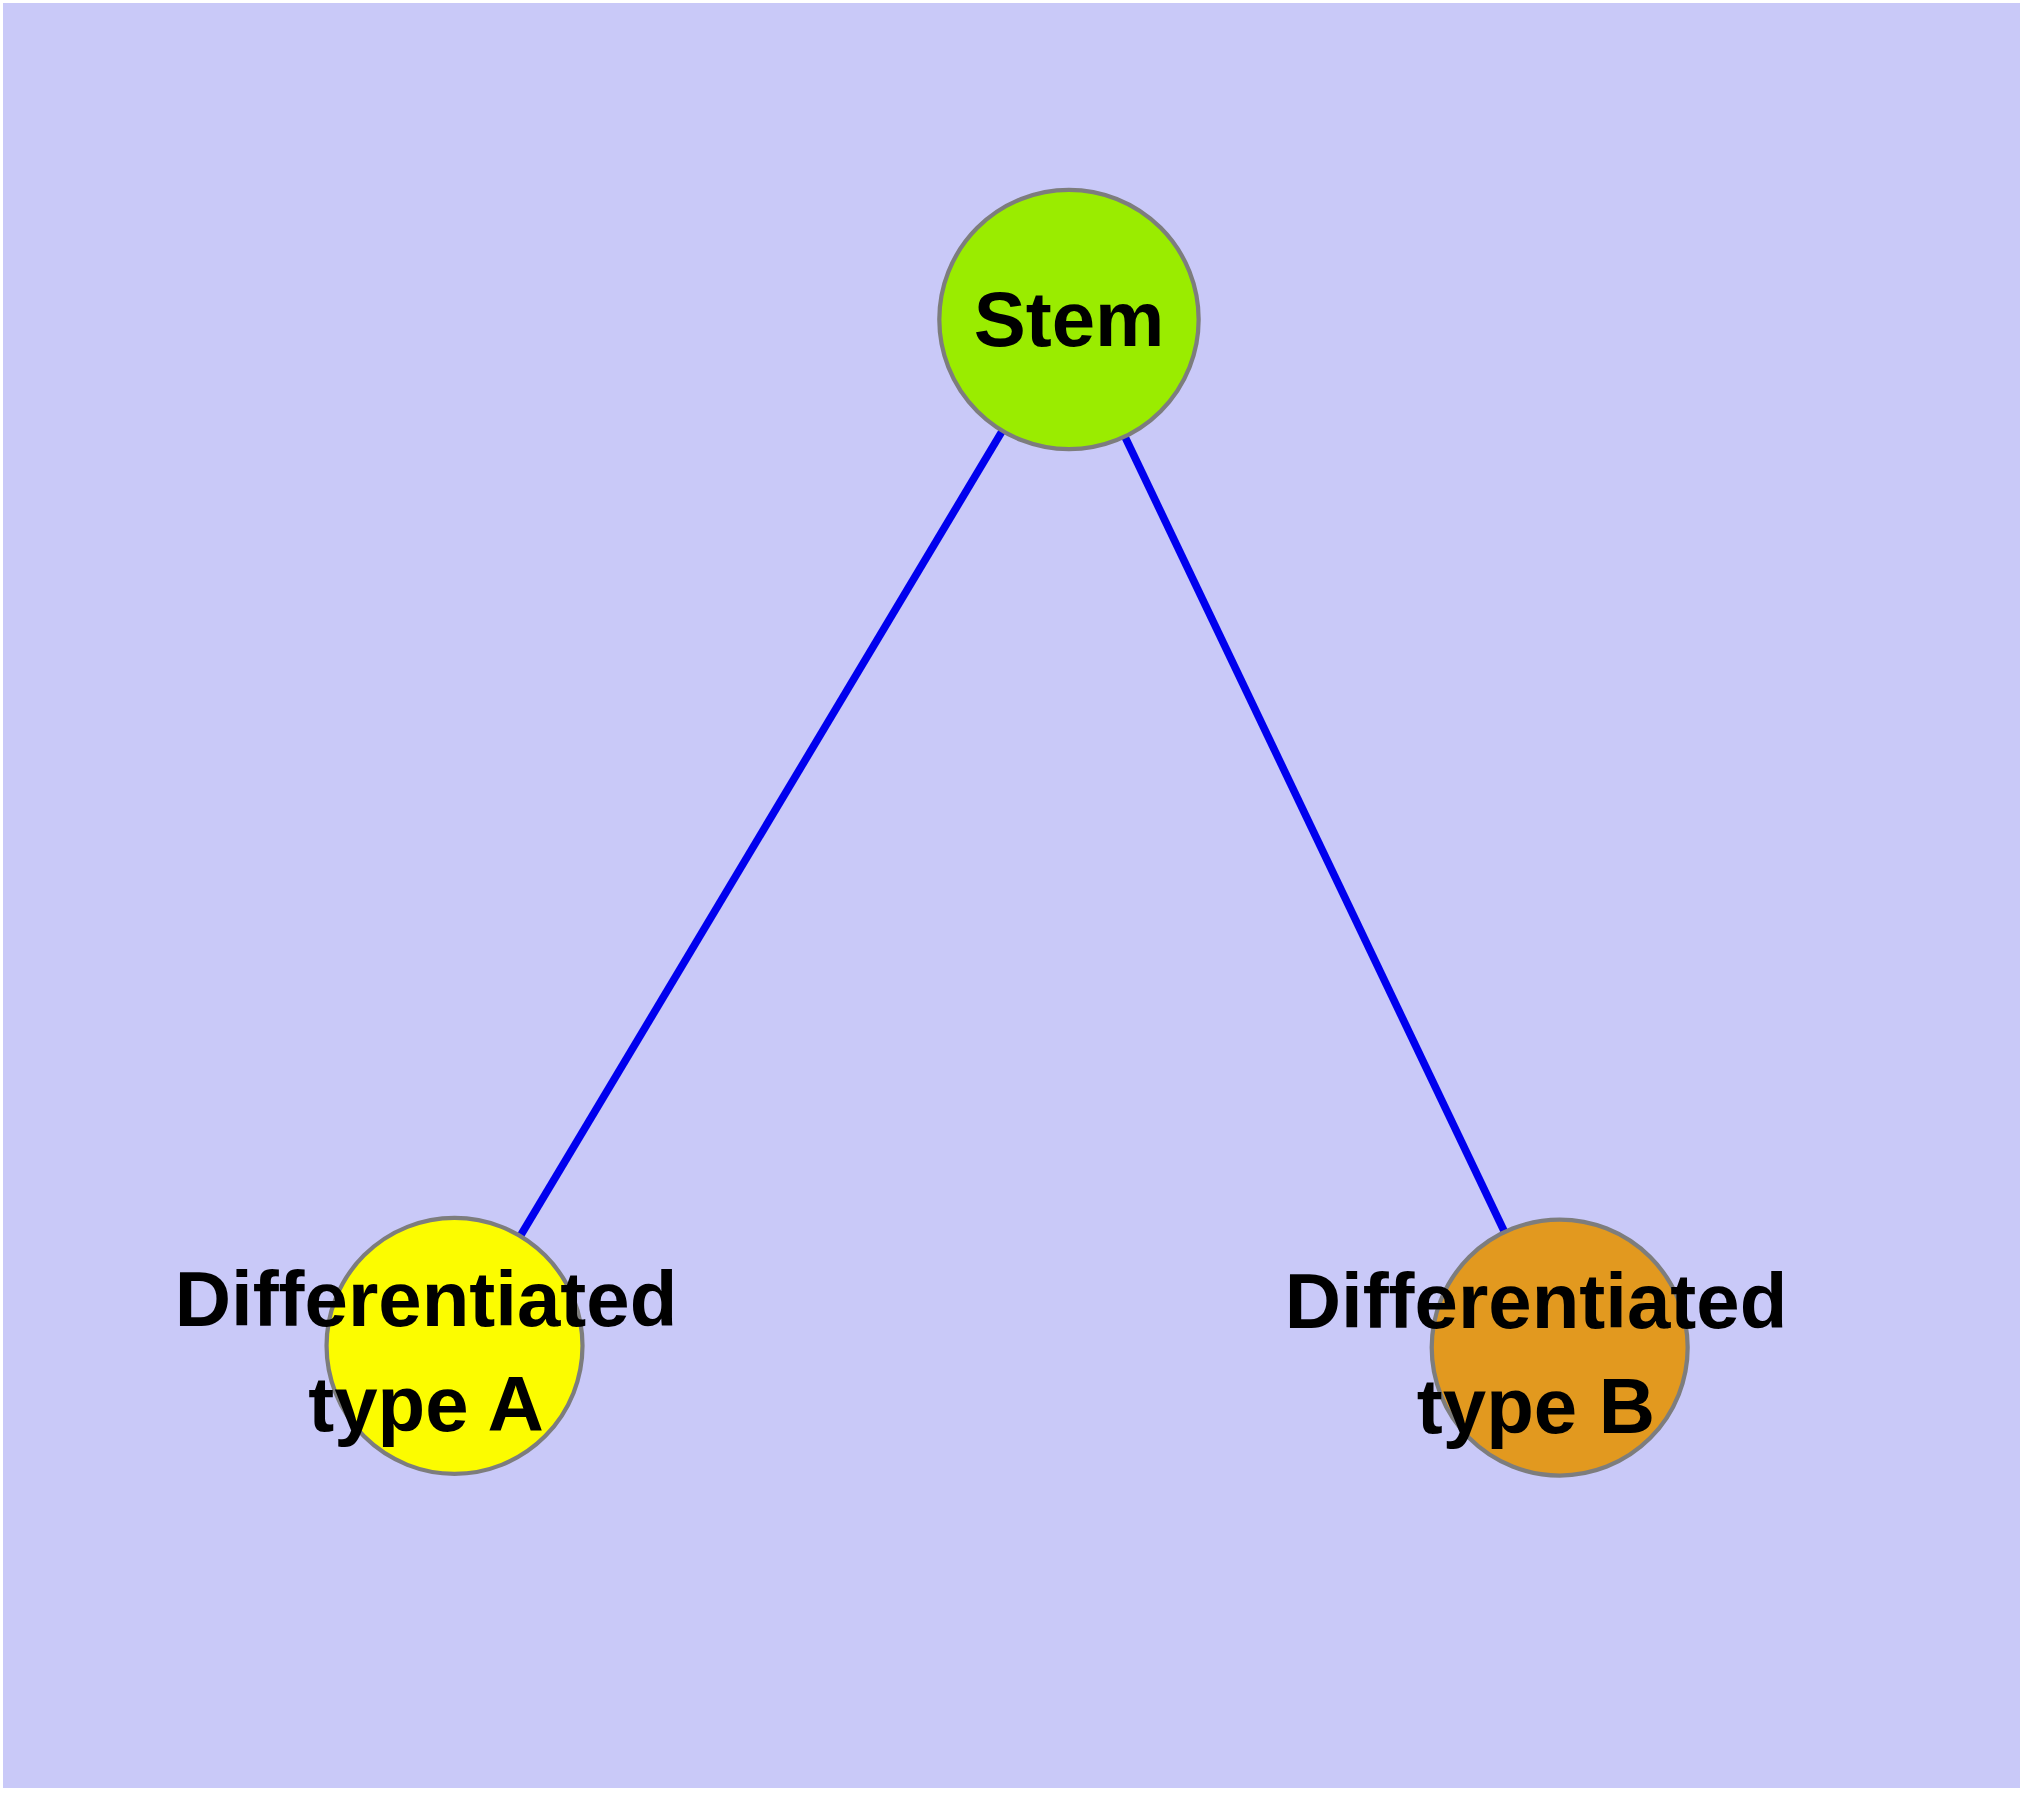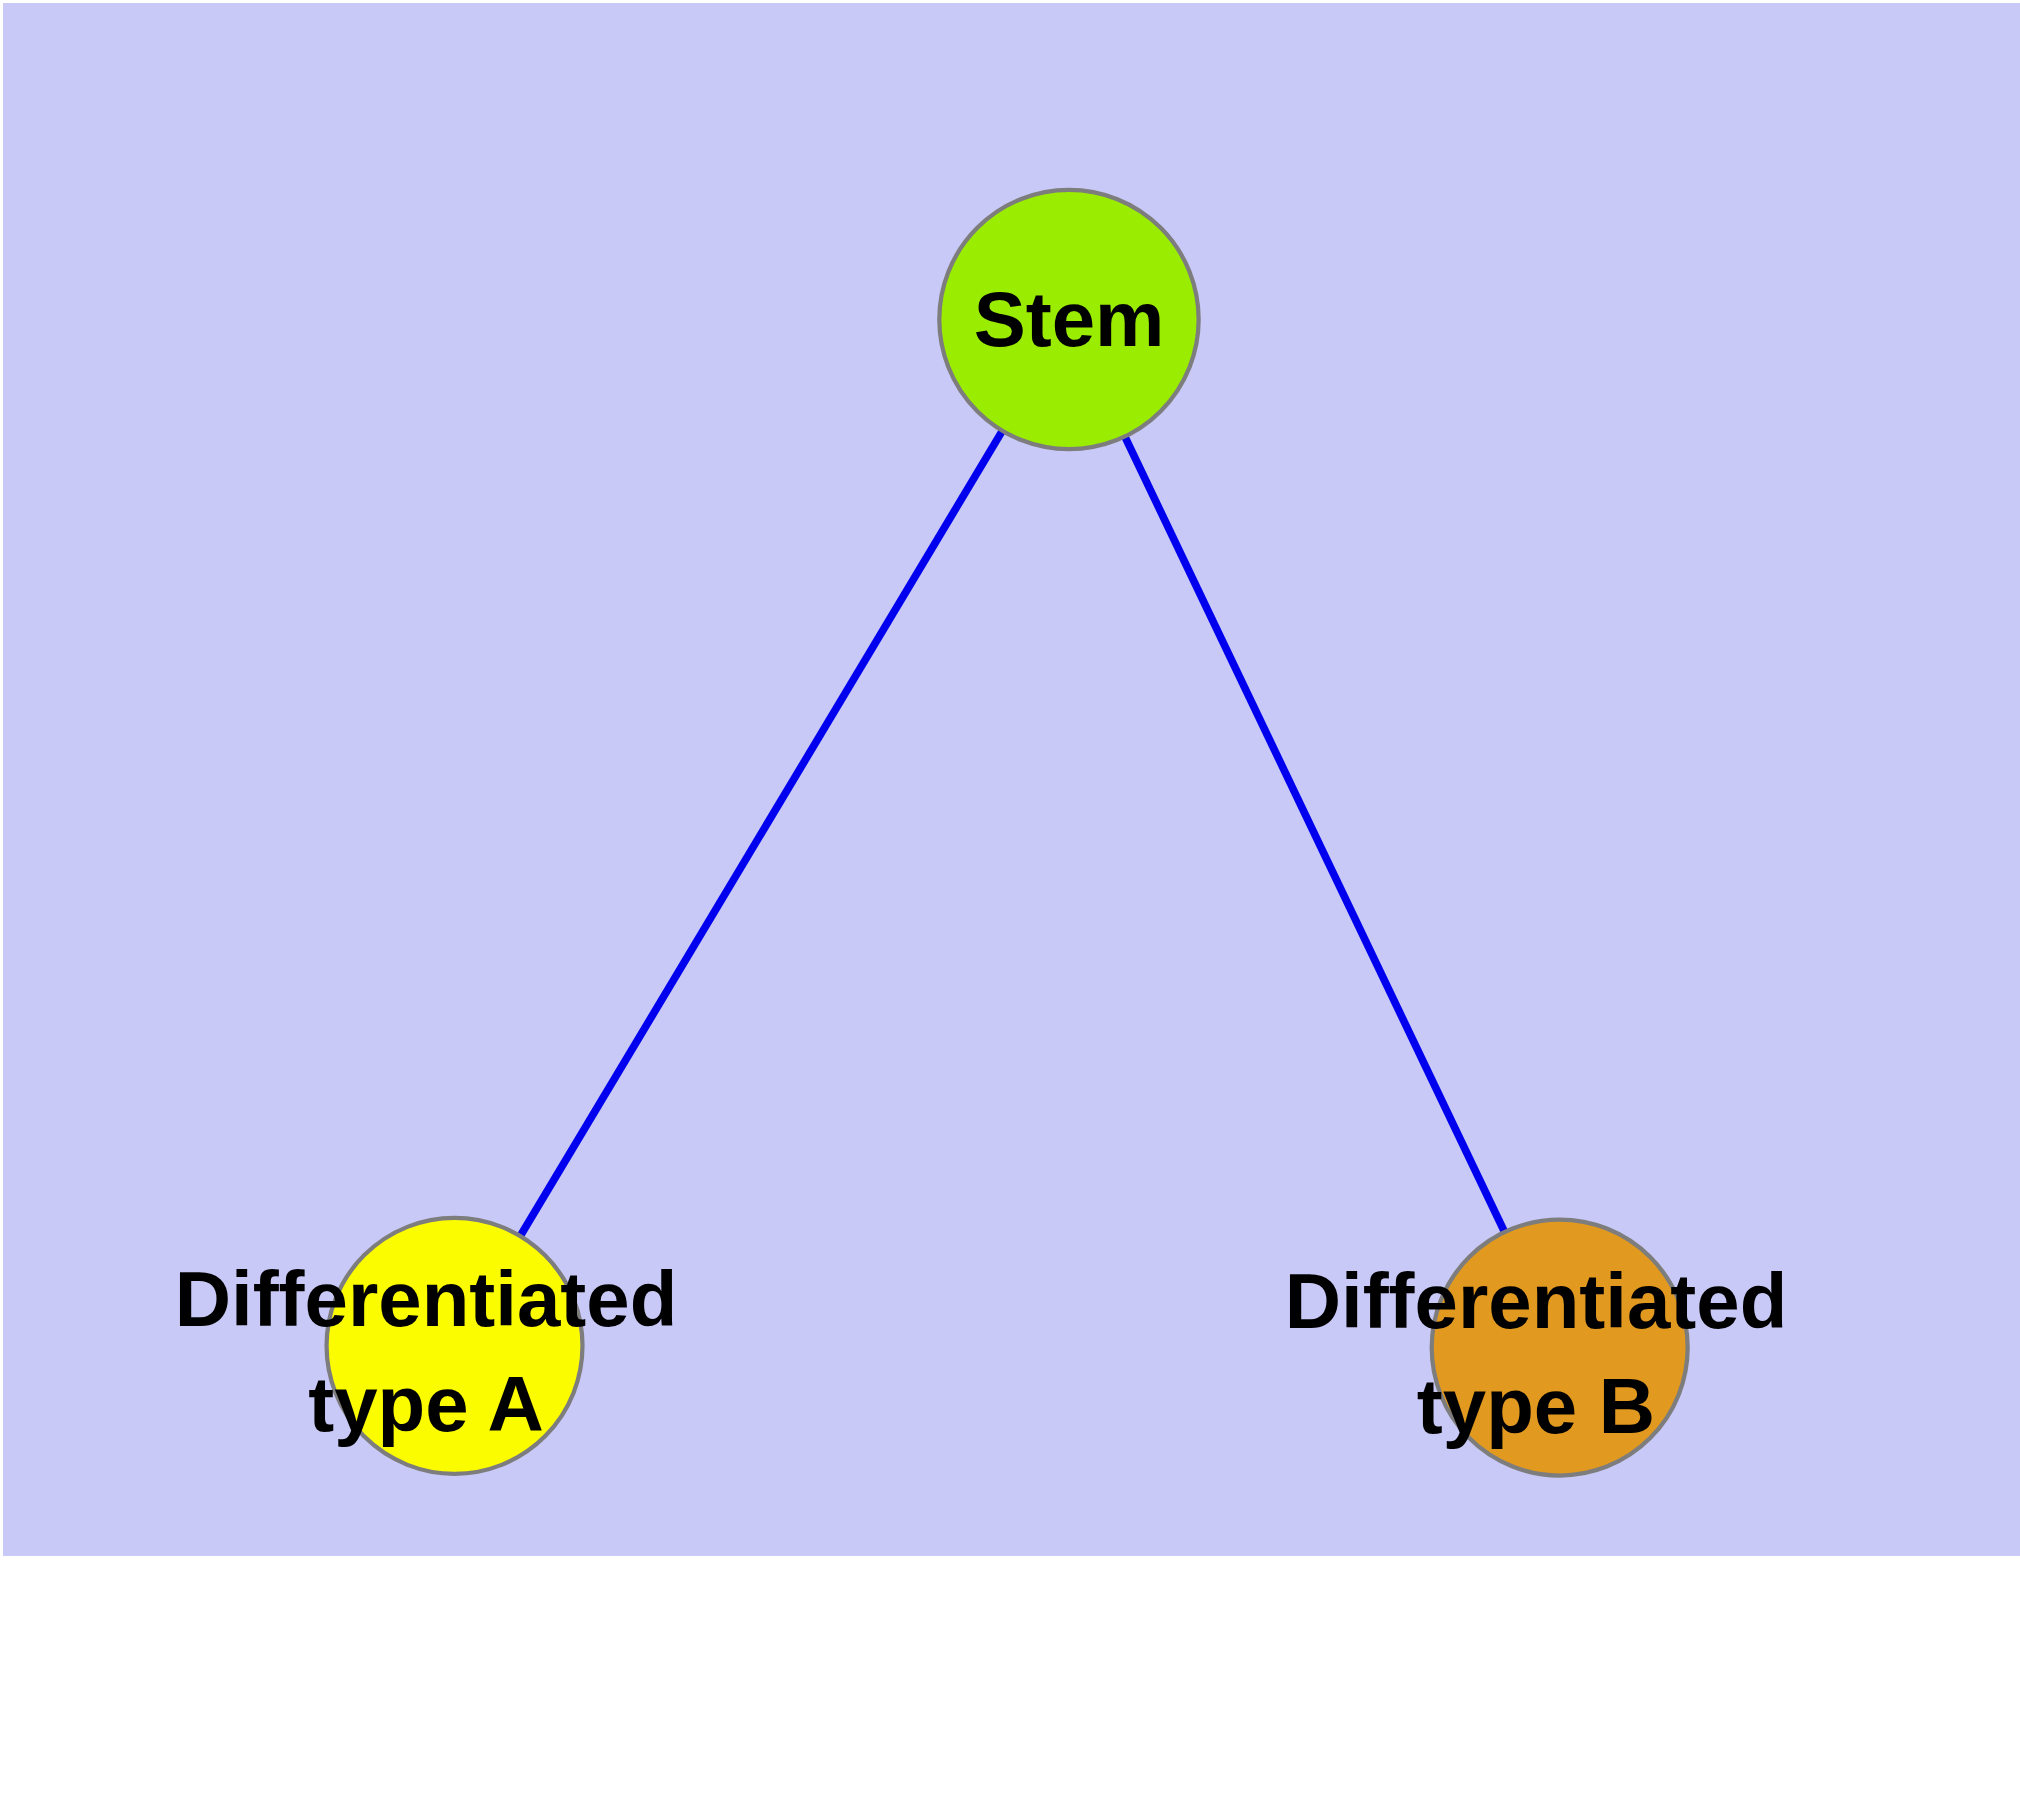--- a/index.html
+++ b/index.html
@@ -6,21 +6,21 @@
     margin: 0;
     padding: 0;
     width: 2021px;
     height: 1812px;
     overflow: hidden;
     font-family: "Liberation Sans", sans-serif;
   }
   .page {
     position: relative;
     width: 2021px;
-    height: 1556px;
+    height: 1788px;
     background: #ffffff; 
   }
   .canvas {
     position: absolute;
     left: 2.5px;
     top: 3.4px;
     right: 0;
     bottom: 0;
   }
   svg.graph {

